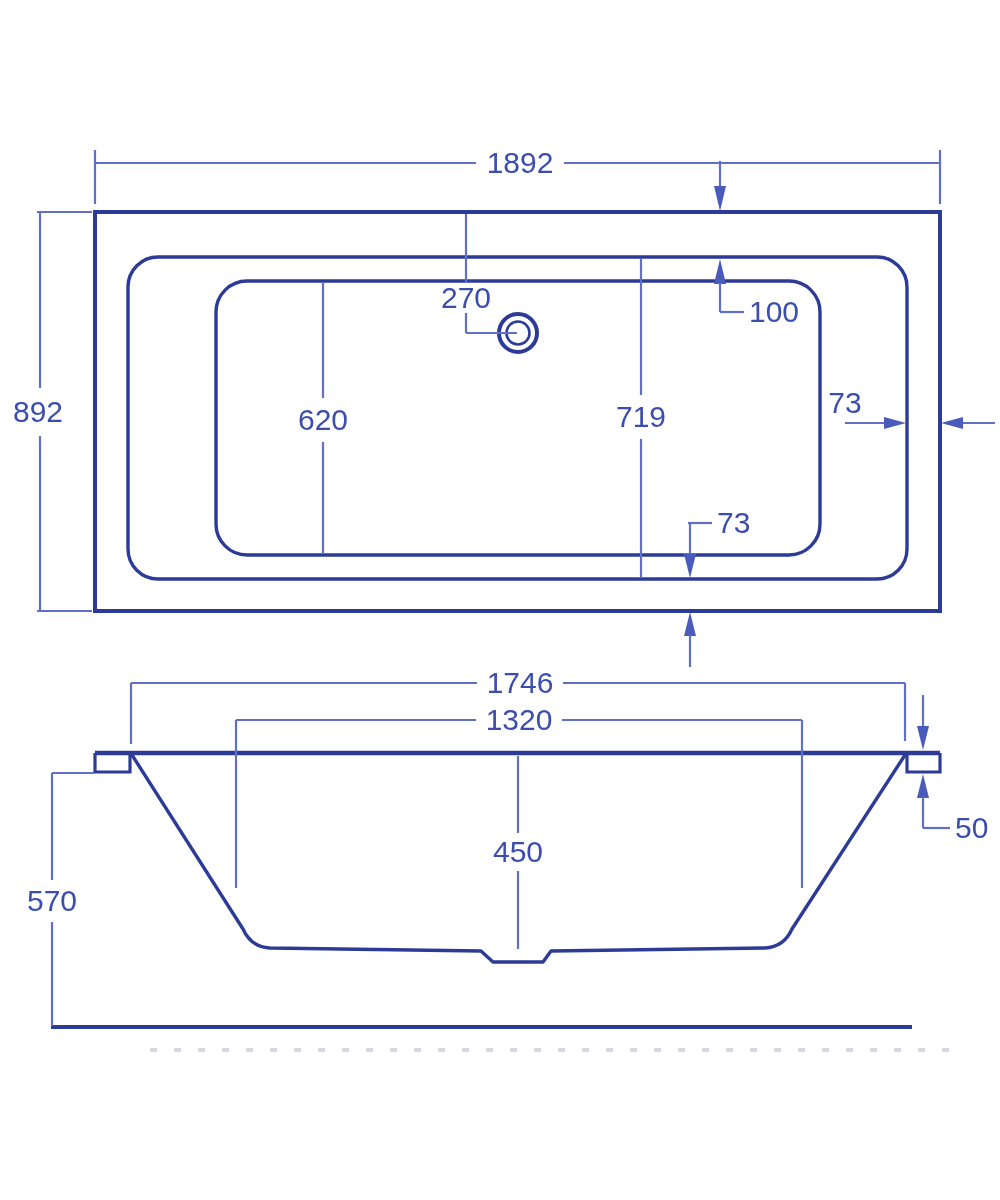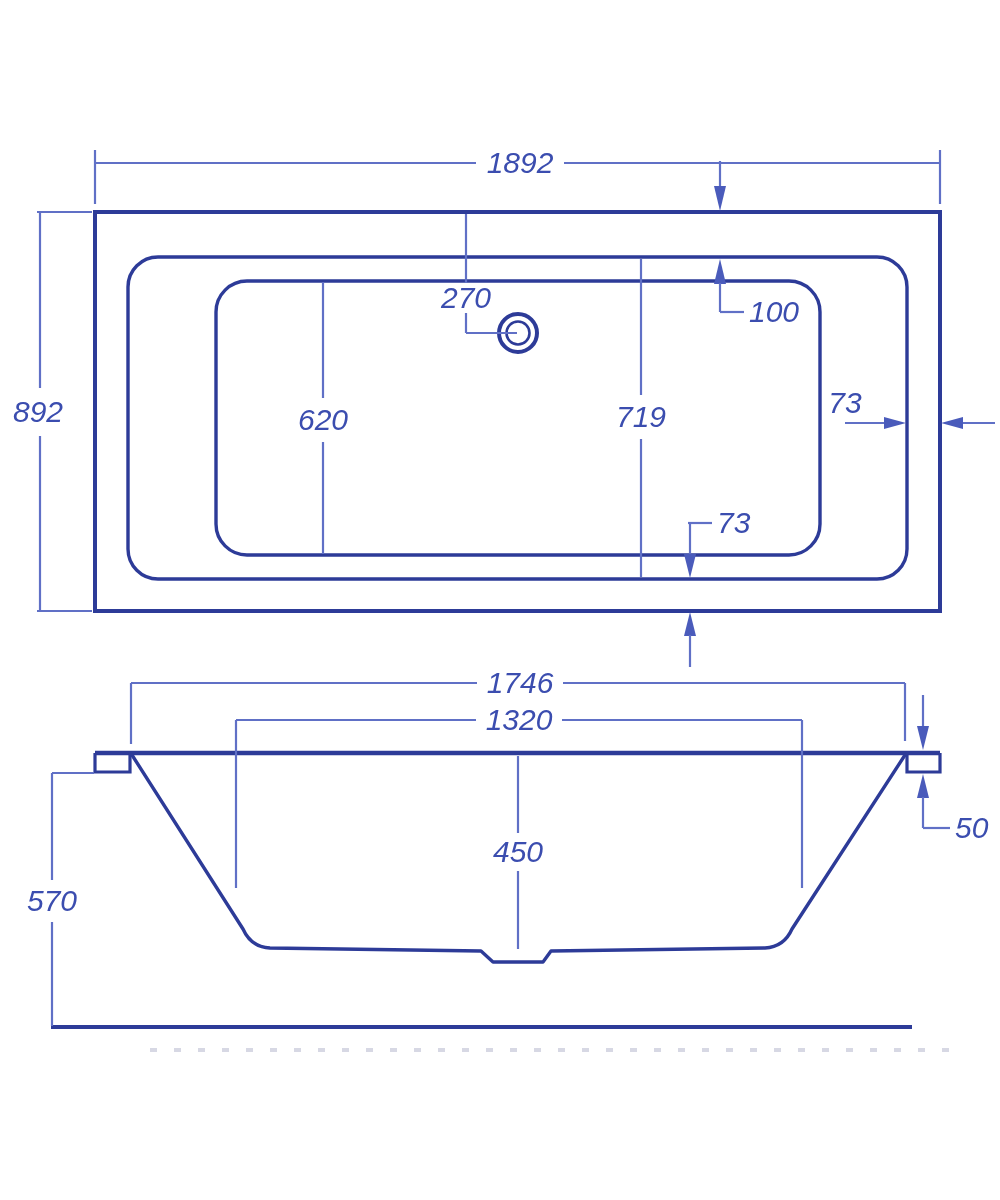--- a/index.html
+++ b/index.html
@@ -1,16 +1,16 @@
 <!DOCTYPE html>
 <html><head>
 <meta charset="utf-8">
 <style>
   html,body{margin:0;padding:0;background:#ffffff;}
-  .page{width:1000px;height:1200px;background:#ffffff;position:relative;overflow:hidden;font-style:italic;}
+  .page{width:1000px;height:1200px;background:#ffffff;position:relative;overflow:hidden;}
   svg{display:block;}
   .ml{stroke:#2d3b98;fill:none;}            
   .dl{stroke:#6070c6;fill:none;stroke-width:2.2;} 
   .ah{fill:#4a5bbb;stroke:none;}             
   .hz{stroke:#d7d8e4;fill:none;}             
   text.tx{fill:#3b4daf;font-family:"Liberation Sans",sans-serif;font-size:30px;}
 </style>
 </head>
 <body>
 

